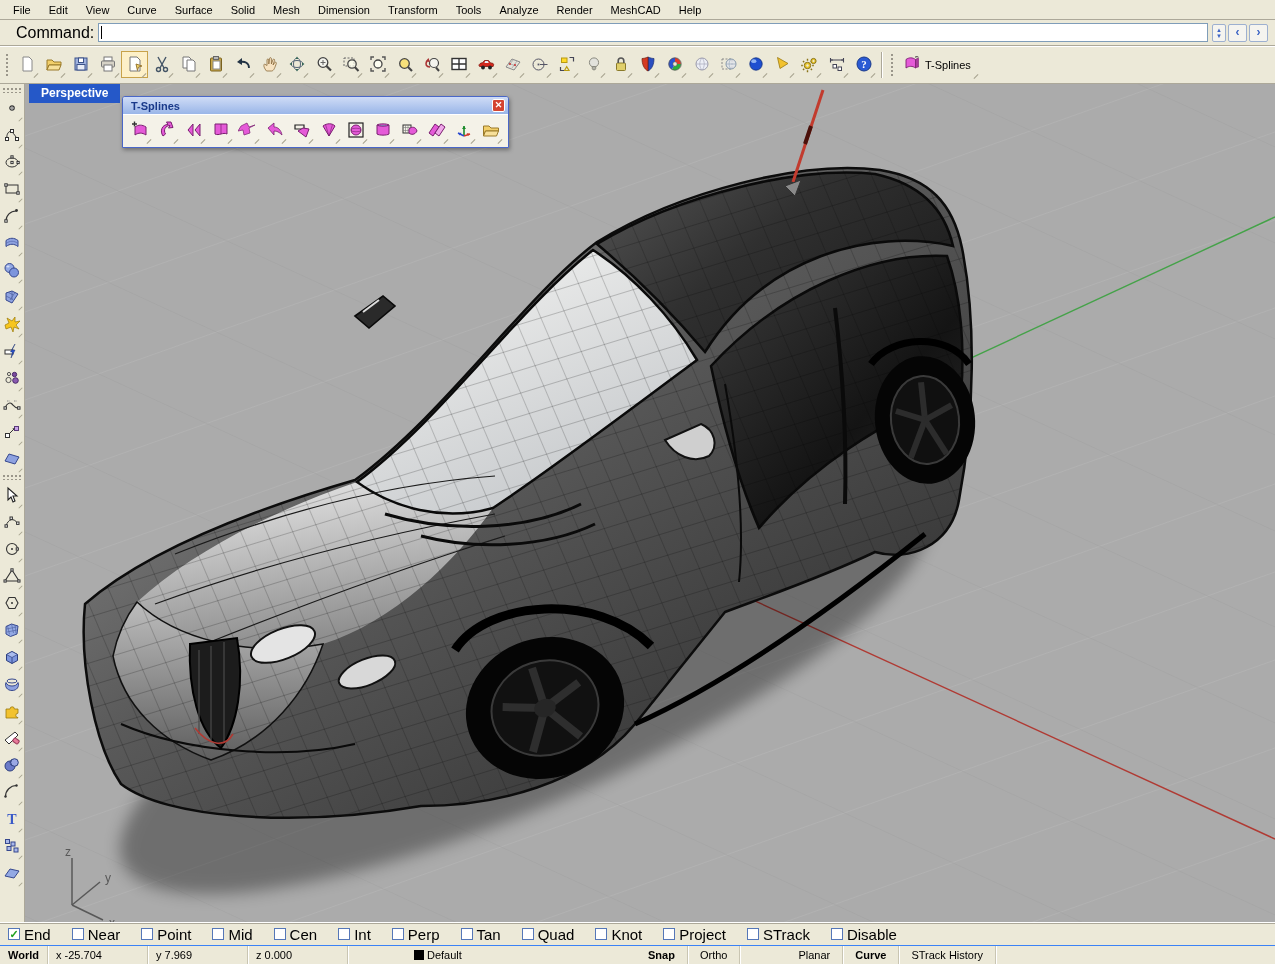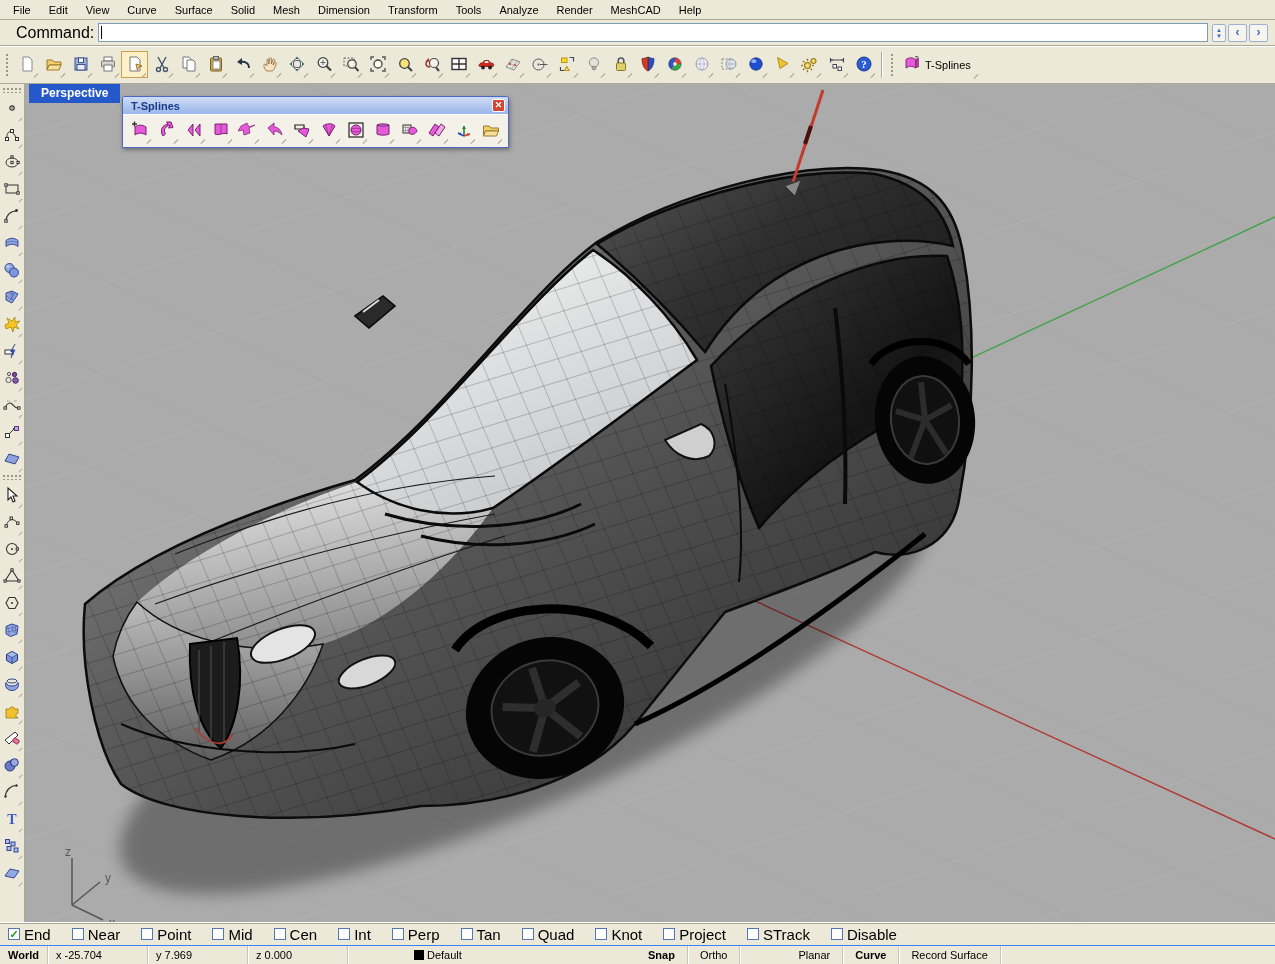--- a/index.html
+++ b/index.html
@@ -867,16 +867,16 @@
     <div class="sseg coord" id="coord-z">z 0.000</div>
     <div class="sseg layerchip" style="border-right:none;box-shadow:none">
       <span class="layerswatch"></span>
       <span>Default</span>
     </div>
     <div class="panes" id="statuspanes">
         <div class="sseg bold" style="padding: 0px 12px;">Snap</div>
         <div class="sseg" style="padding: 0px 12px;">Ortho</div>
         <div class="sseg" style="padding: 0px 12px; margin-left: 46px;">Planar</div>
         <div class="sseg bold" style="padding: 0px 12px;">Curve</div>
-        <div class="sseg" style="padding: 0px 12px;">Record Surface</div>
+        <div class="sseg" style="padding: 0px 12px;">STrack History</div>
       </div>
   </div>
 </div>
 
 </body></html>

